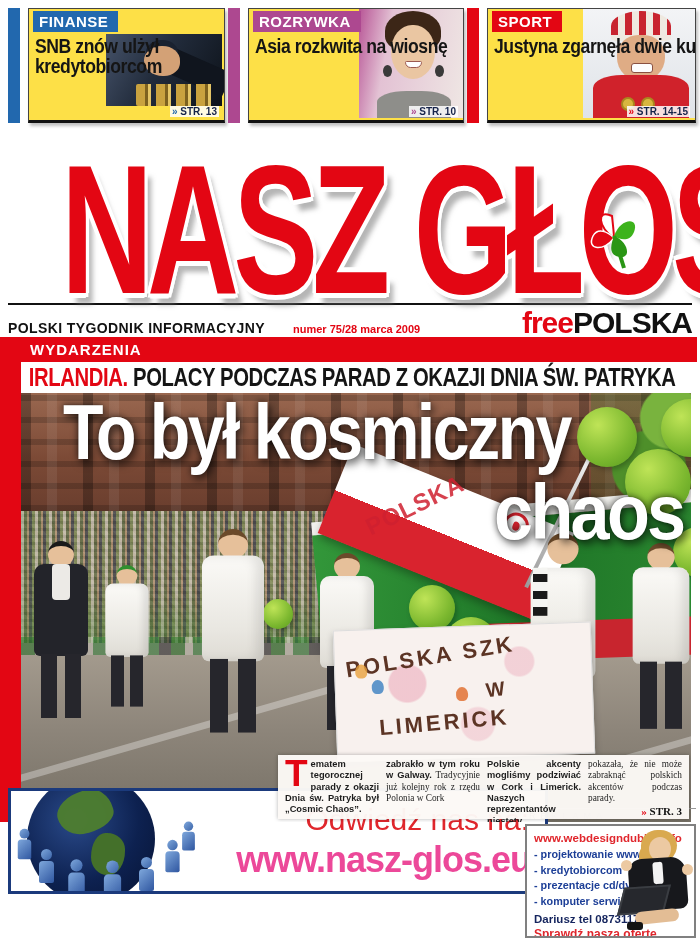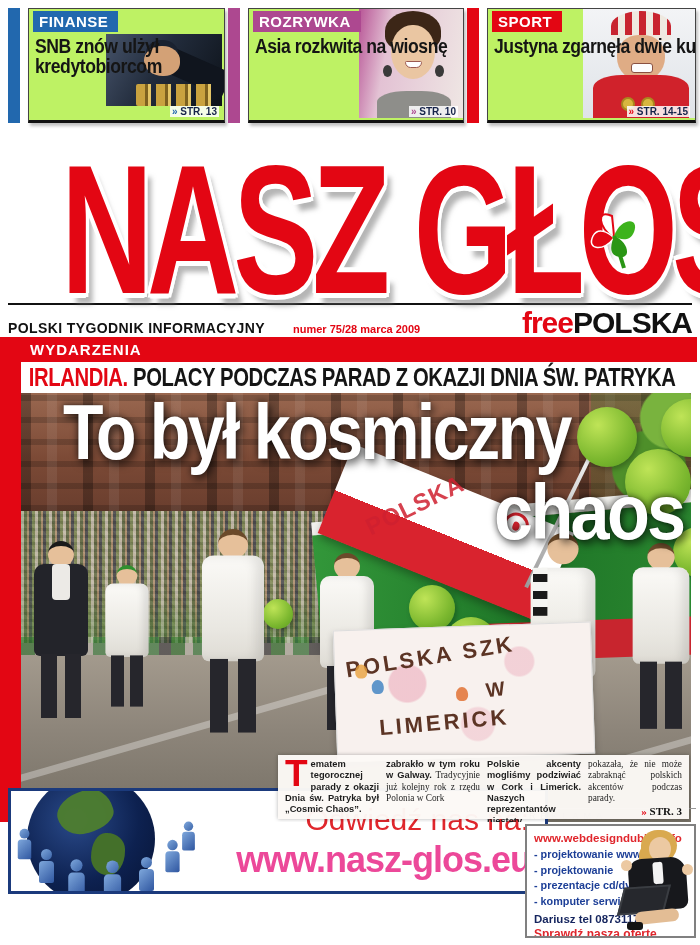--- a/index.html
+++ b/index.html
@@ -9,21 +9,21 @@
 
   
   .teaser { position:absolute; top:8px; height:115px; display:flex; }
   .t1 { left:8px;  width:217px; }
   .t2 { left:228px; width:236px; }
   .t3 { left:467px; width:229px; }
   .t-accent { width:12px; height:100%; }
   .t1 .t-accent { background:#2268ae; }
   .t2 .t-accent { background:#ad4890; }
   .t3 .t-accent { background:#e30613; }
-  .t-box { position:relative; flex:1; margin-left:8px; background:#bef264; border:1px solid #444;
+  .t-box { position:relative; flex:1; margin-left:8px; background:#fde047; border:1px solid #444;
            border-bottom:3px solid #111; box-shadow:2px 3px 3px rgba(0,0,0,.25); overflow:hidden; }
   .t-label { position:absolute; top:2px; left:4px; z-index:3; color:#fff; font-weight:bold;
              font-size:15px; letter-spacing:.5px; padding:2px 10px 2px 6px; }
   .t1 .t-label { background:#2268ae; }
   .t2 .t-label { background:#ad4890; }
   .t3 .t-label { background:#e30613; }
   .t-head { position:absolute; left:6px; top:28px; z-index:2; font-weight:bold; font-size:20px;
             line-height:.98; color:#151515; letter-spacing:-.5px; transform:scaleX(.88);
             transform-origin:left top; width:130%; }
   .t-ref { position:absolute; right:5px; bottom:3px; z-index:3; font-size:10px; font-weight:bold; color:#15234a;
@@ -404,21 +404,21 @@
     <i class="pg-person" style="left:154px;top:48px;transform:scale(.95);"></i>
     <i class="pg-person" style="left:170px;top:28px;transform:scale(.85);"></i>
     <div class="promo-l1">Odwiedź nas na:</div>
     <div class="promo-l2">www.nasz-glos.eu</div>
   </div>
 
   <div class="reklama">REKLAMA</div>
   <div class="wd-box">
     <div class="wd-title">www.webdesigndublin.info</div>
     <div class="wd-item">- projektowanie www</div>
-    <div class="wd-item">- projektowanie</div>
+    <div class="wd-item">- kredytobiorcom</div>
     <div class="wd-item">- prezentacje cd/dvd</div>
     <div class="wd-item">- komputer serwis</div>
     <div class="wd-contact">Dariusz tel 0873117917</div>
     <div class="wd-cta">Sprawdź naszą ofertę</div>
     <div class="wd-woman">
       <i class="w-hair"></i>
       <i class="w-face"></i>
       <i class="w-body"></i>
       <i class="w-shirt"></i>
       <i class="w-hand"></i>

